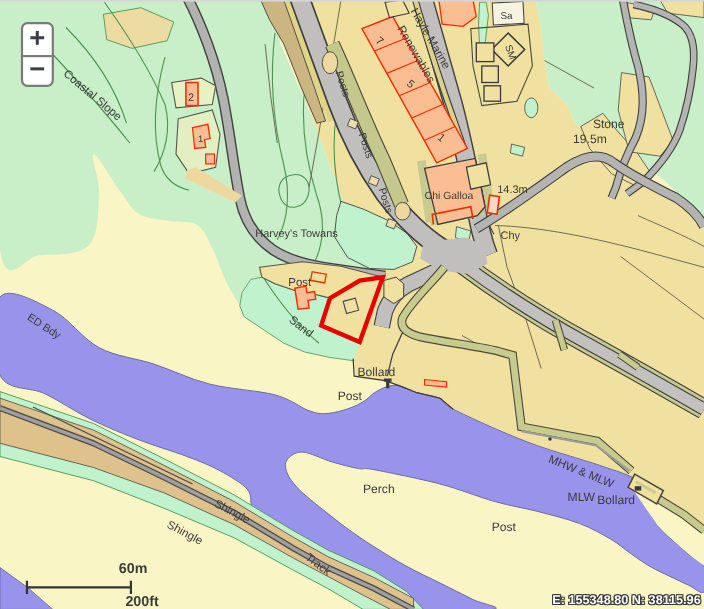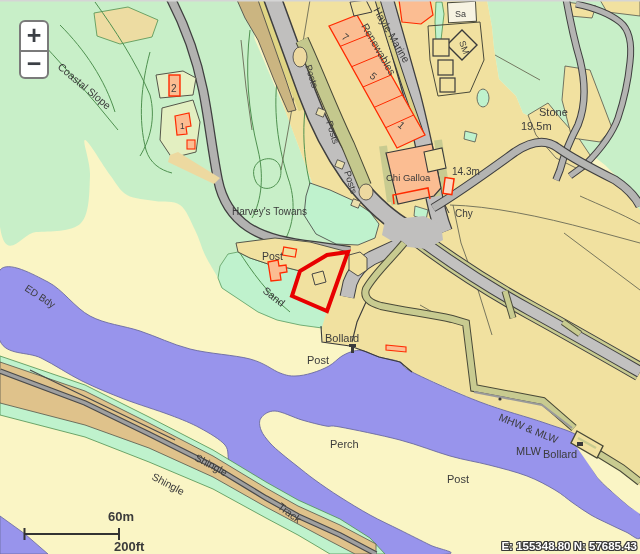--- a/index.html
+++ b/index.html
@@ -316,14 +316,14 @@
   <rect x="0" y="0" width="640" height="1.5" fill="#D5D5D5"></rect>
 </svg>
 
 <div class="zoomctl">
 
   <div class="zbtn plus">+</div>
 
   <div class="zbtn minus">−</div>
 </div>
 
-<div class="coords">E: 155348.80 N: 57685.43</div>
+<div class="coords">E: 155348.80 N: 38115.96</div>
 </div>
 
 </body></html>

